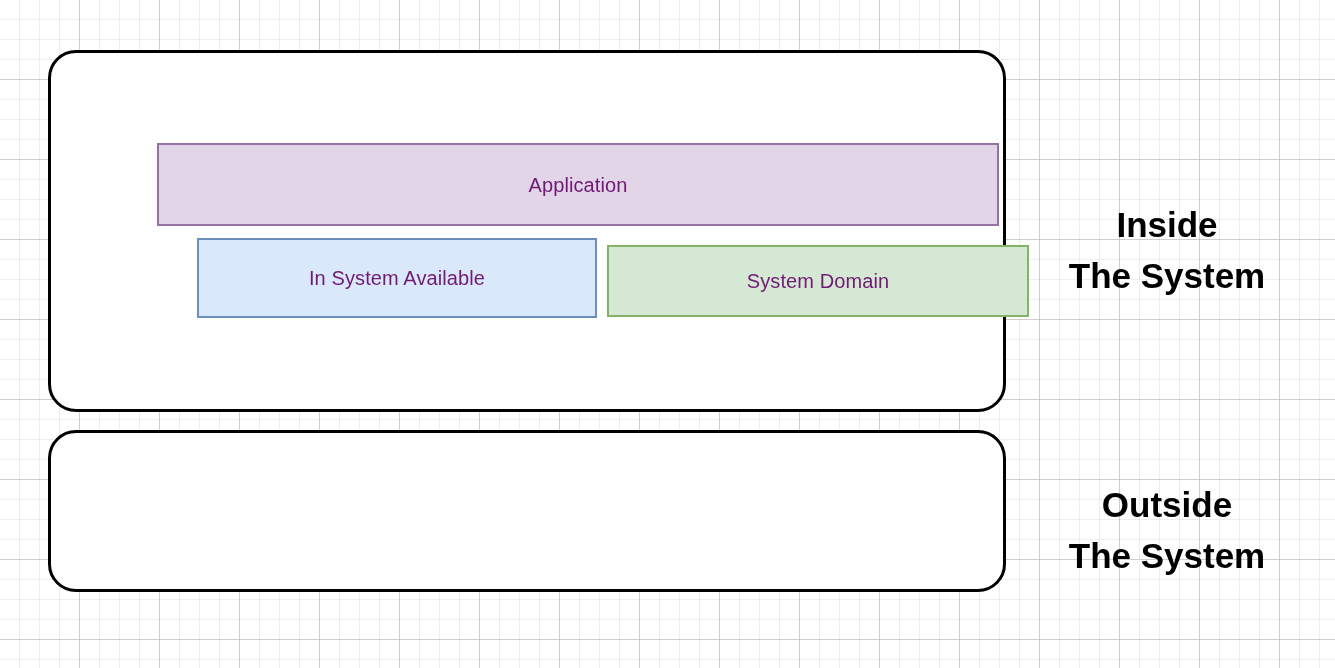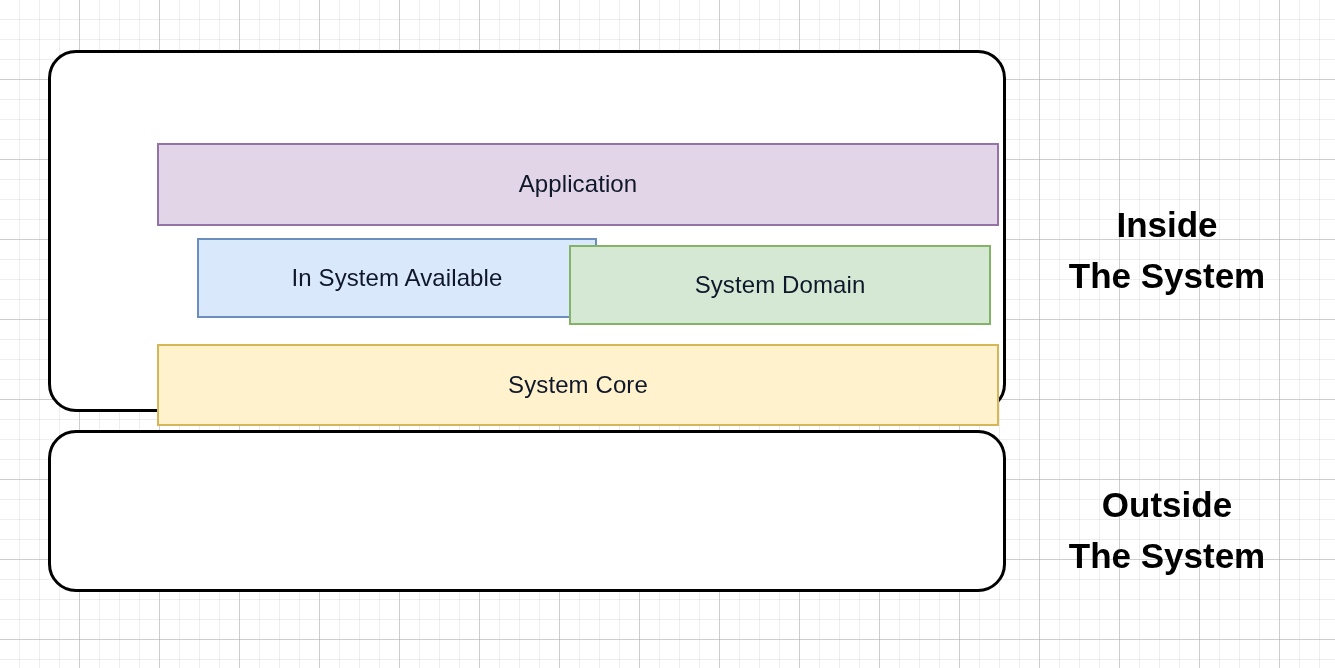--- a/index.html
+++ b/index.html
@@ -61,44 +61,44 @@
     box-sizing: border-box;
     border-width: 2px;
     border-style: solid;
     display: flex;
     align-items: center;
     justify-content: center;
     text-align: center;
   }
   .block-label {
     font-family: "Liberation Sans", sans-serif;
-    font-size: 24px;
+    font-size: 20px;
     font-weight: 400;
-    color: #0f172a;
+    color: #701a75;
     line-height: 1.2;
     letter-spacing: 0.1px;
     white-space: nowrap;
   }
 
   #block-application {
     left: 106px;  top: 90px;
     width: 842px; height: 83px;
     background: #e1d5e7;
     border-color: #9673a6;
   }
   #block-in-system-available {
     left: 106px;  top: 185px;
     width: 400px; height: 80px;
     background: #dae8fc;
     border-color: #6c8ebf;
     margin-left: 40px;
   }
   #block-system-domain {
-    left: 518px;  top: 192px;
-    width: 422px; height: 80px;
+    left: 556px;  top: 192px;
+    width: 422px; height: 72px;
     background: #d5e8d4;
     border-color: #82b366;
   }
   #block-system-core {
     left: 106px;  top: 291px;
     width: 842px; height: 82px;
     background: #fff2cc;
     border-color: #d6b656;
   }
 
@@ -136,23 +136,20 @@
     </div>
 
     <div id="block-in-system-available" class="block">
       <span class="block-label">In System Available</span>
     </div>
 
     <div id="block-system-domain" class="block">
       <span class="block-label">System Domain</span>
     </div>
 
-    <div id="block-system-core" class="block">
-      <span class="block-label">System Core</span>
-    </div>
 
   </div>
 
   <div id="outside-container" class="container-box">
 
     
 
   </div>
 
   <div id="caption-inside" class="side-caption">Inside

